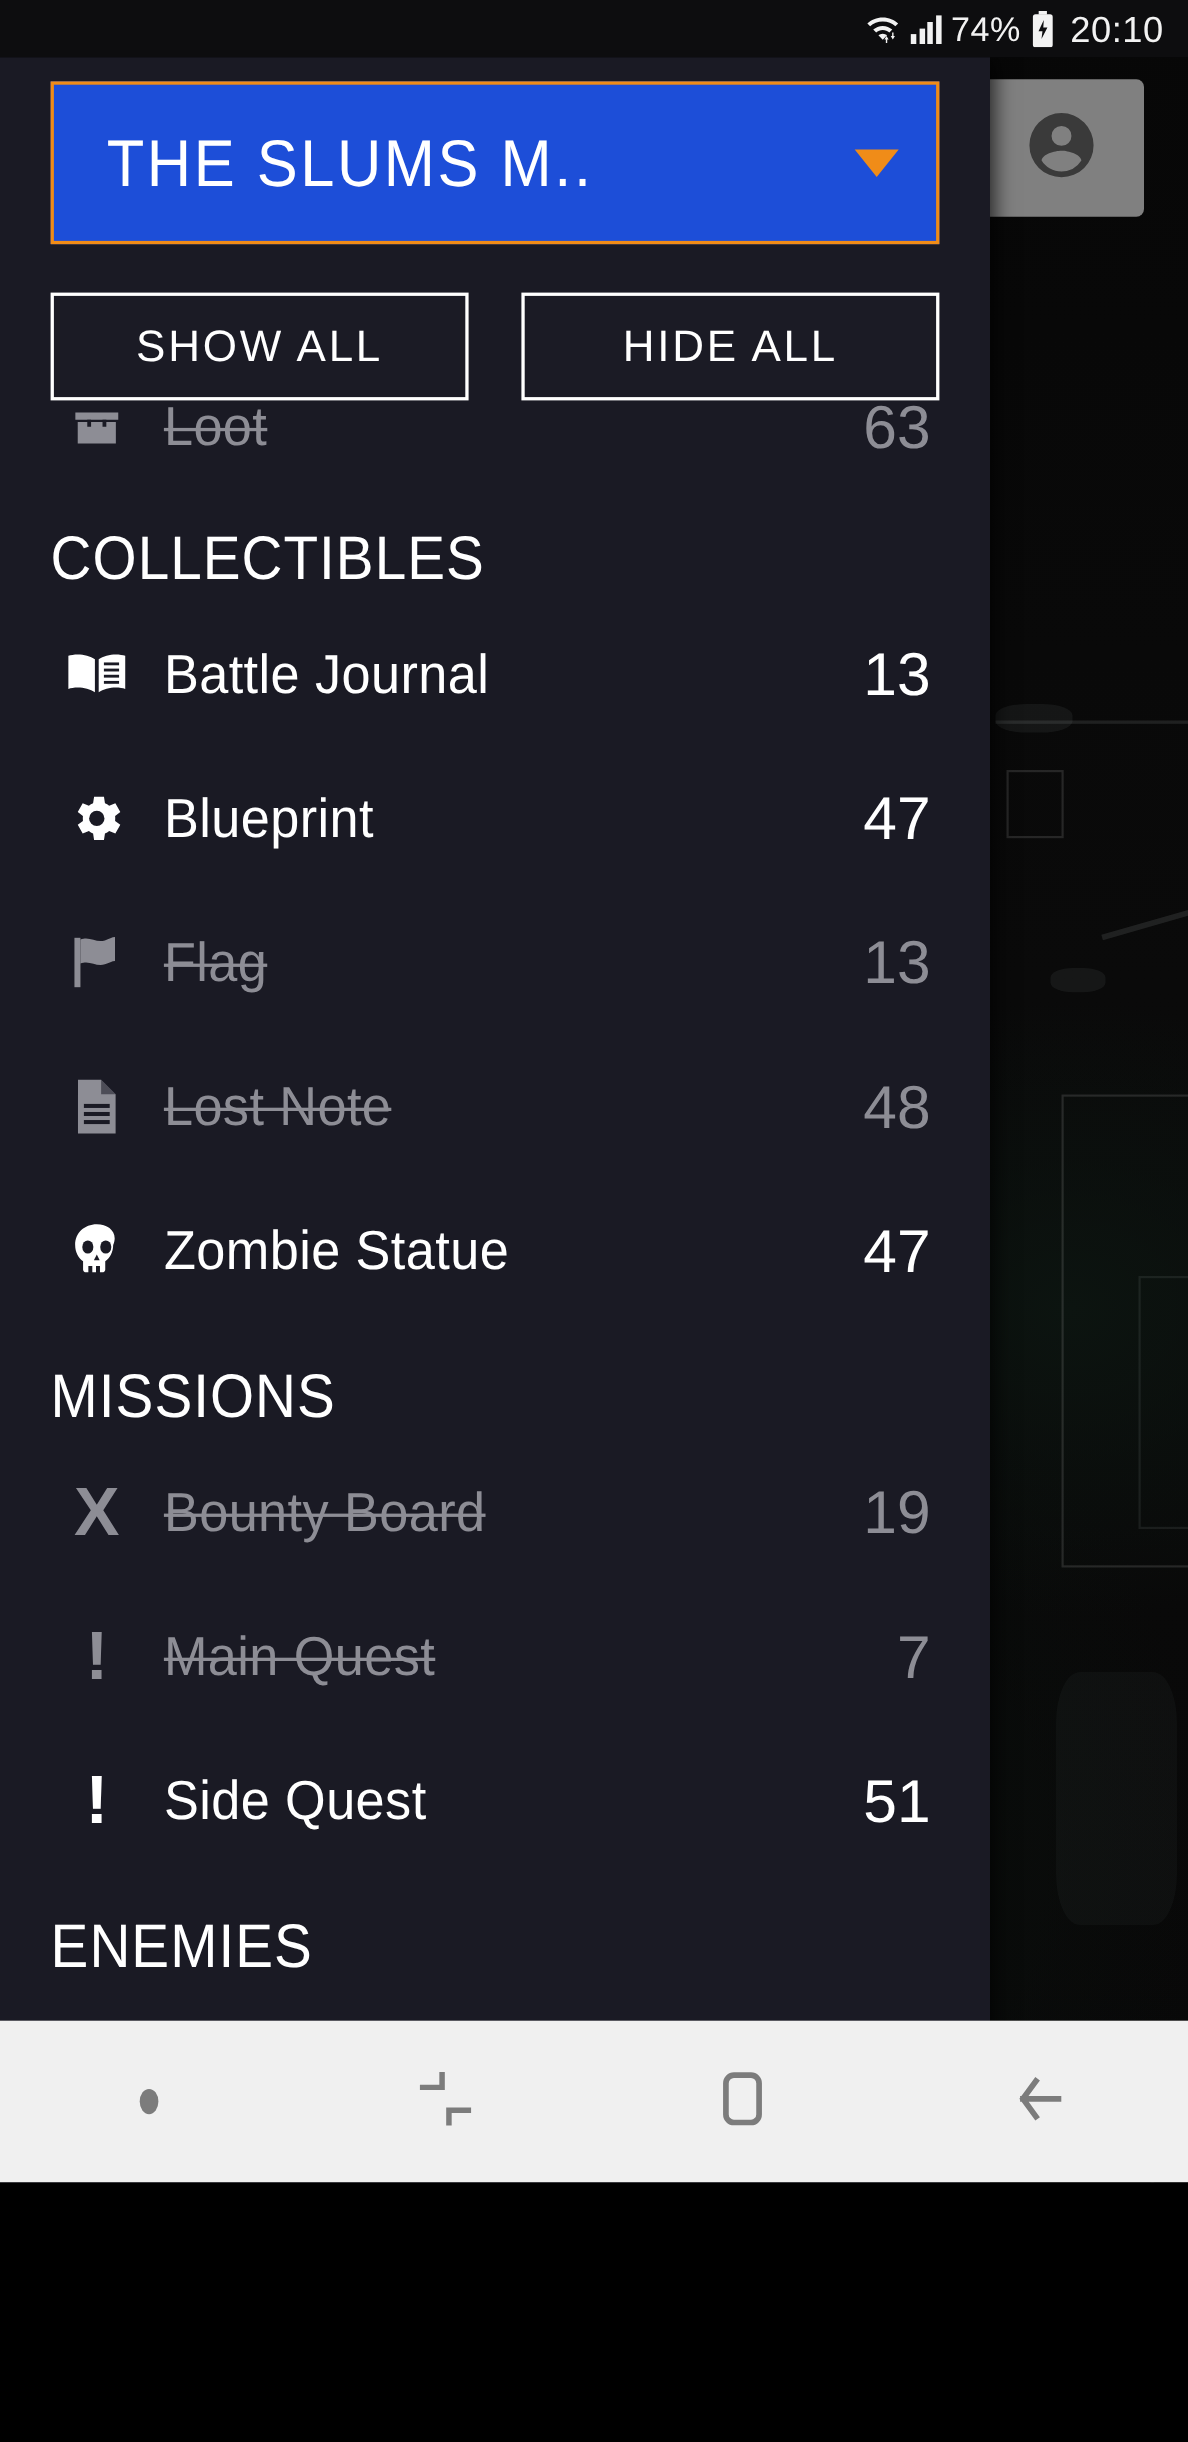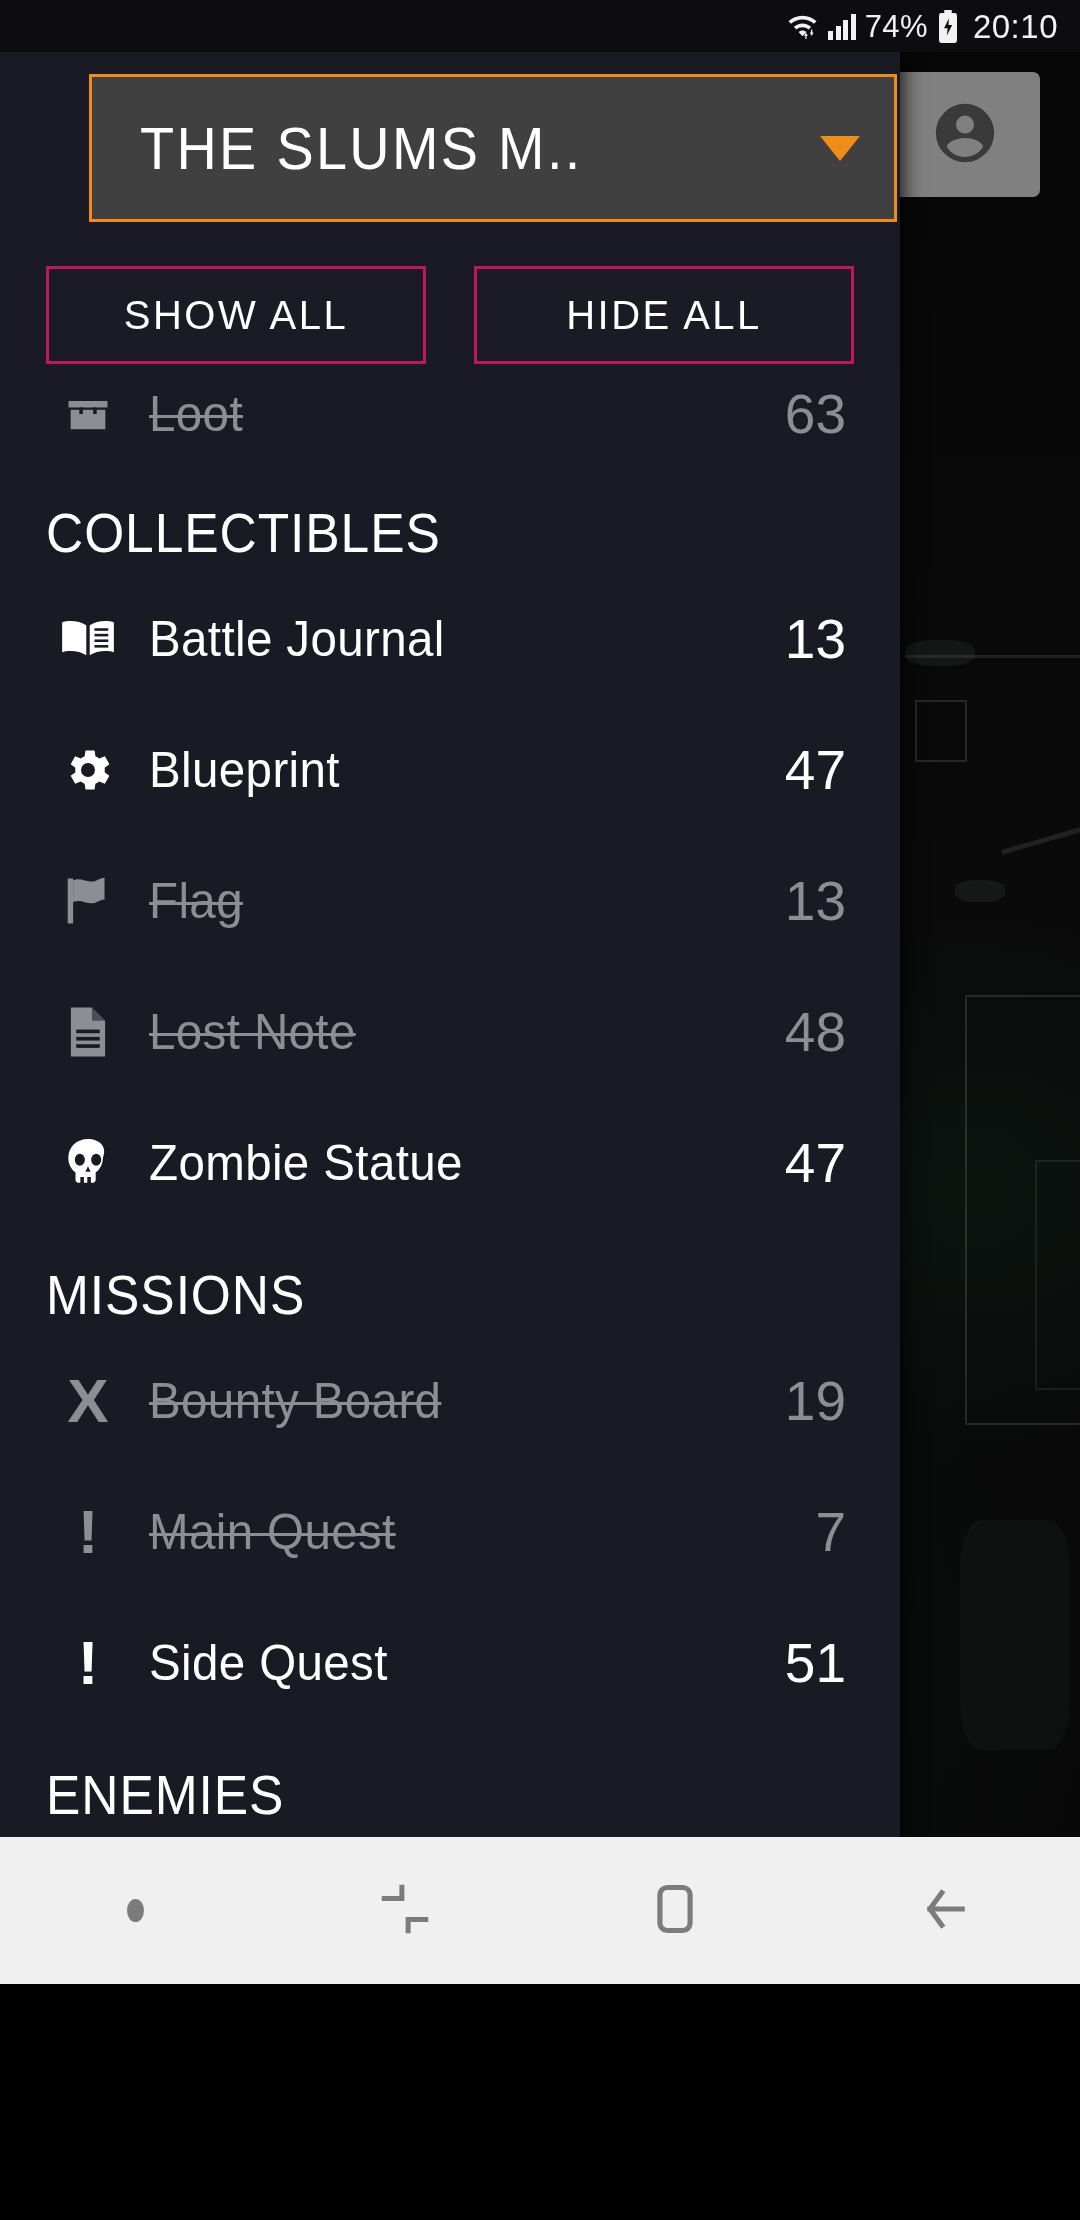--- a/index.html
+++ b/index.html
@@ -53,49 +53,48 @@
     position:absolute; left:0; top:52px; width:900px; height:2021px;
     background:#1a1a24; z-index:25;
     display:flex; flex-direction:column;
     box-shadow:4px 0 18px rgba(0,0,0,.75);
   }
   .panel-head { padding:22px 46px 0 46px; flex:0 0 auto; }
 
   .region-select {
     height:148px; width:808px;
     border:3px solid #f08c18;
-    background:#404040;
+    background:#1d4ed8;
     display:flex; align-items:center; justify-content:space-between;
     padding:0 34px 0 48px;
-    margin-left:43px;
   }
   .region-name {
     color:#fff; font-size:60px; font-weight:400;
     letter-spacing:2.5px; white-space:nowrap;
     font-family:"Liberation Sans Narrow","Liberation Sans",sans-serif;
     transform:scaleX(.93); transform-origin:left center;
   }
   .caret {
     width:0;height:0;border-left:20px solid transparent;
     border-right:20px solid transparent;border-top:25px solid #f08c18;
     flex:0 0 auto;
   }
 
   .btn-row { display:flex; gap:48px; margin-top:44px; }
   .tbtn {
     width:380px; height:98px;
-    border:3px solid #be185d; background:#1b1b25;
+    border:3px solid #ffffff; background:#1b1b25;
     color:#fff; font-size:40px; letter-spacing:2.5px;
     display:flex; align-items:center; justify-content:center;
     font-family:"Liberation Sans Narrow","Liberation Sans",sans-serif;
   }
 
   
   .list {
-    margin-top:26px; flex:1 1 auto;
+    flex:1 1 auto;
     overflow:hidden; padding:0 46px 0 46px;
   }
   .section-title {
     color:#fff; font-size:56px; letter-spacing:1px;
     font-family:"Liberation Sans Narrow","Liberation Sans",sans-serif;
     transform:scaleX(.92); transform-origin:left center;
     margin:34px 0 8px 0;
   }
   .row {
     display:flex; align-items:center;

